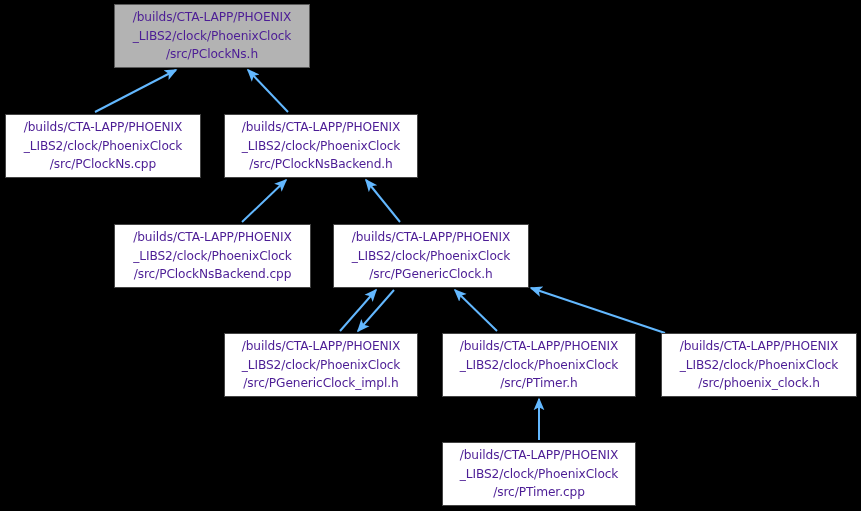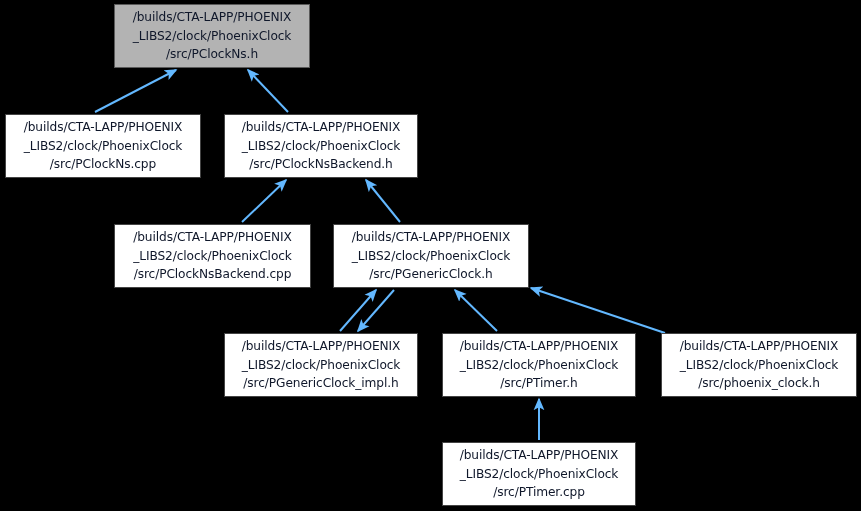--- a/index.html
+++ b/index.html
@@ -2,21 +2,21 @@
 <html><head>
 <meta charset="utf-8">
 <style>
   html,body{margin:0;padding:0;background:#000;}
   body{width:861px;height:511px;overflow:hidden;
        font-family:"DejaVu Sans","Liberation Sans",sans-serif;}
   #graph{position:relative;width:861px;height:511px;background:#000;}
   svg.edges{position:absolute;left:0;top:0;width:861px;height:511px;pointer-events:none;}
   .node{position:absolute;box-sizing:border-box;display:flex;align-items:center;
         justify-content:center;text-align:center;background:#ffffff;
-        border:1px solid #444444;color:#0f172a;font-size:12.2px;line-height:18.6px;
+        border:1px solid #444444;color:#4c1d95;font-size:12.2px;line-height:18.6px;
         white-space:pre-line;letter-spacing:-0.1px;}
   .node.root{background:#b3b3b3;border:1px solid #5a5a5a;}
   .node .lbl{display:block;padding:0 4px;}
 </style>
 </head>
 <body>
 
 <div id="graph">
   <svg class="edges" viewBox="0 0 861 511" xmlns="http://www.w3.org/2000/svg">
     <defs>

